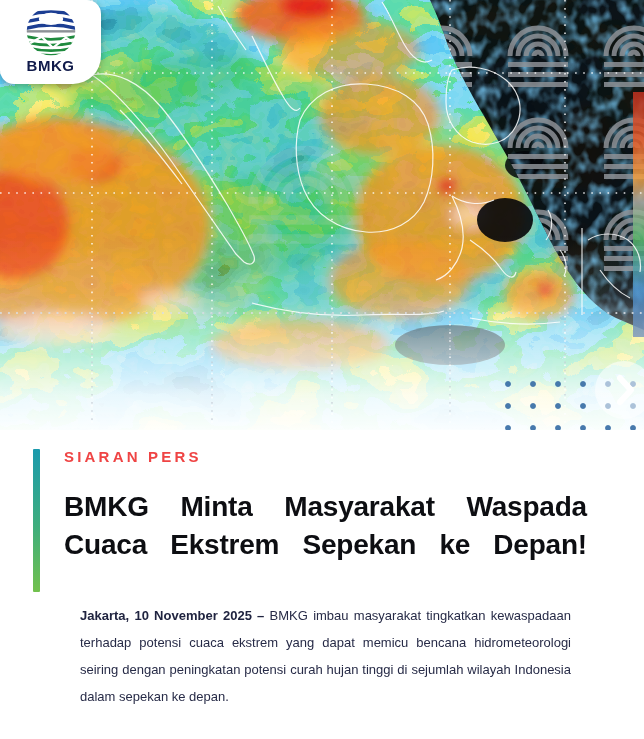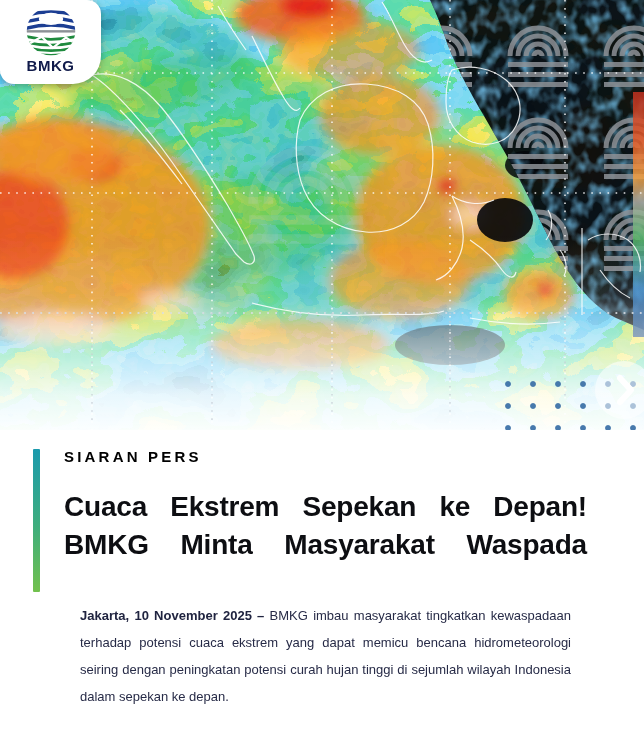--- a/index.html
+++ b/index.html
@@ -38,21 +38,21 @@
     margin-top:-2px;
   }
   
   .content{position:absolute; left:0; right:0; top:430px; bottom:0; background:#fff;}
   .accent-bar{
     position:absolute; left:33px; top:19px; width:7px; height:143px; border-radius:1px;
     background:linear-gradient(180deg,#1b9aad 0%, #3fae7c 55%, #72c14d 100%);
   }
   .eyebrow{
     position:absolute; left:64px; top:18px; font-size:15px; font-weight:bold;
-    letter-spacing:3.2px; color:#000000;
+    letter-spacing:3.2px; color:#ef4444;
   }
   .headline{
     position:absolute; left:64px; right:57px; top:58px; margin:0;
     font-size:28px; line-height:38px; font-weight:800; color:#0d0e12; letter-spacing:-.2px;
   }
   .headline .hline{display:block; text-align:justify; text-align-last:justify;}
   .para{
     position:absolute; left:64px; right:57px; top:156px; margin:16px;
     font-size:13px; line-height:27px; color:#272b47; text-align:justify;
   }
@@ -247,22 +247,22 @@
         </g>
       </svg>
       <div class="badge-text">BMKG</div>
     </div>
   </div>
 
   <div class="content">
     <div class="accent-bar"></div>
     <div class="eyebrow">SIARAN PERS</div>
     <h1 class="headline">
+      <span class="hline">BMKG Minta Masyarakat Waspada</span>
       <span class="hline">Cuaca Ekstrem Sepekan ke Depan!</span>
-      <span class="hline">BMKG Minta Masyarakat Waspada</span>
     </h1>
     <p class="para">
       <strong>Jakarta, 10 November 2025 –</strong>
       <span>BMKG imbau masyarakat tingkatkan kewaspadaan terhadap potensi cuaca ekstrem yang dapat memicu bencana hidrometeorologi seiring dengan peningkatan potensi curah hujan tinggi di sejumlah wilayah Indonesia dalam sepekan ke depan.</span>
     </p>
   </div>
 
 </div>
 
 </body></html>

